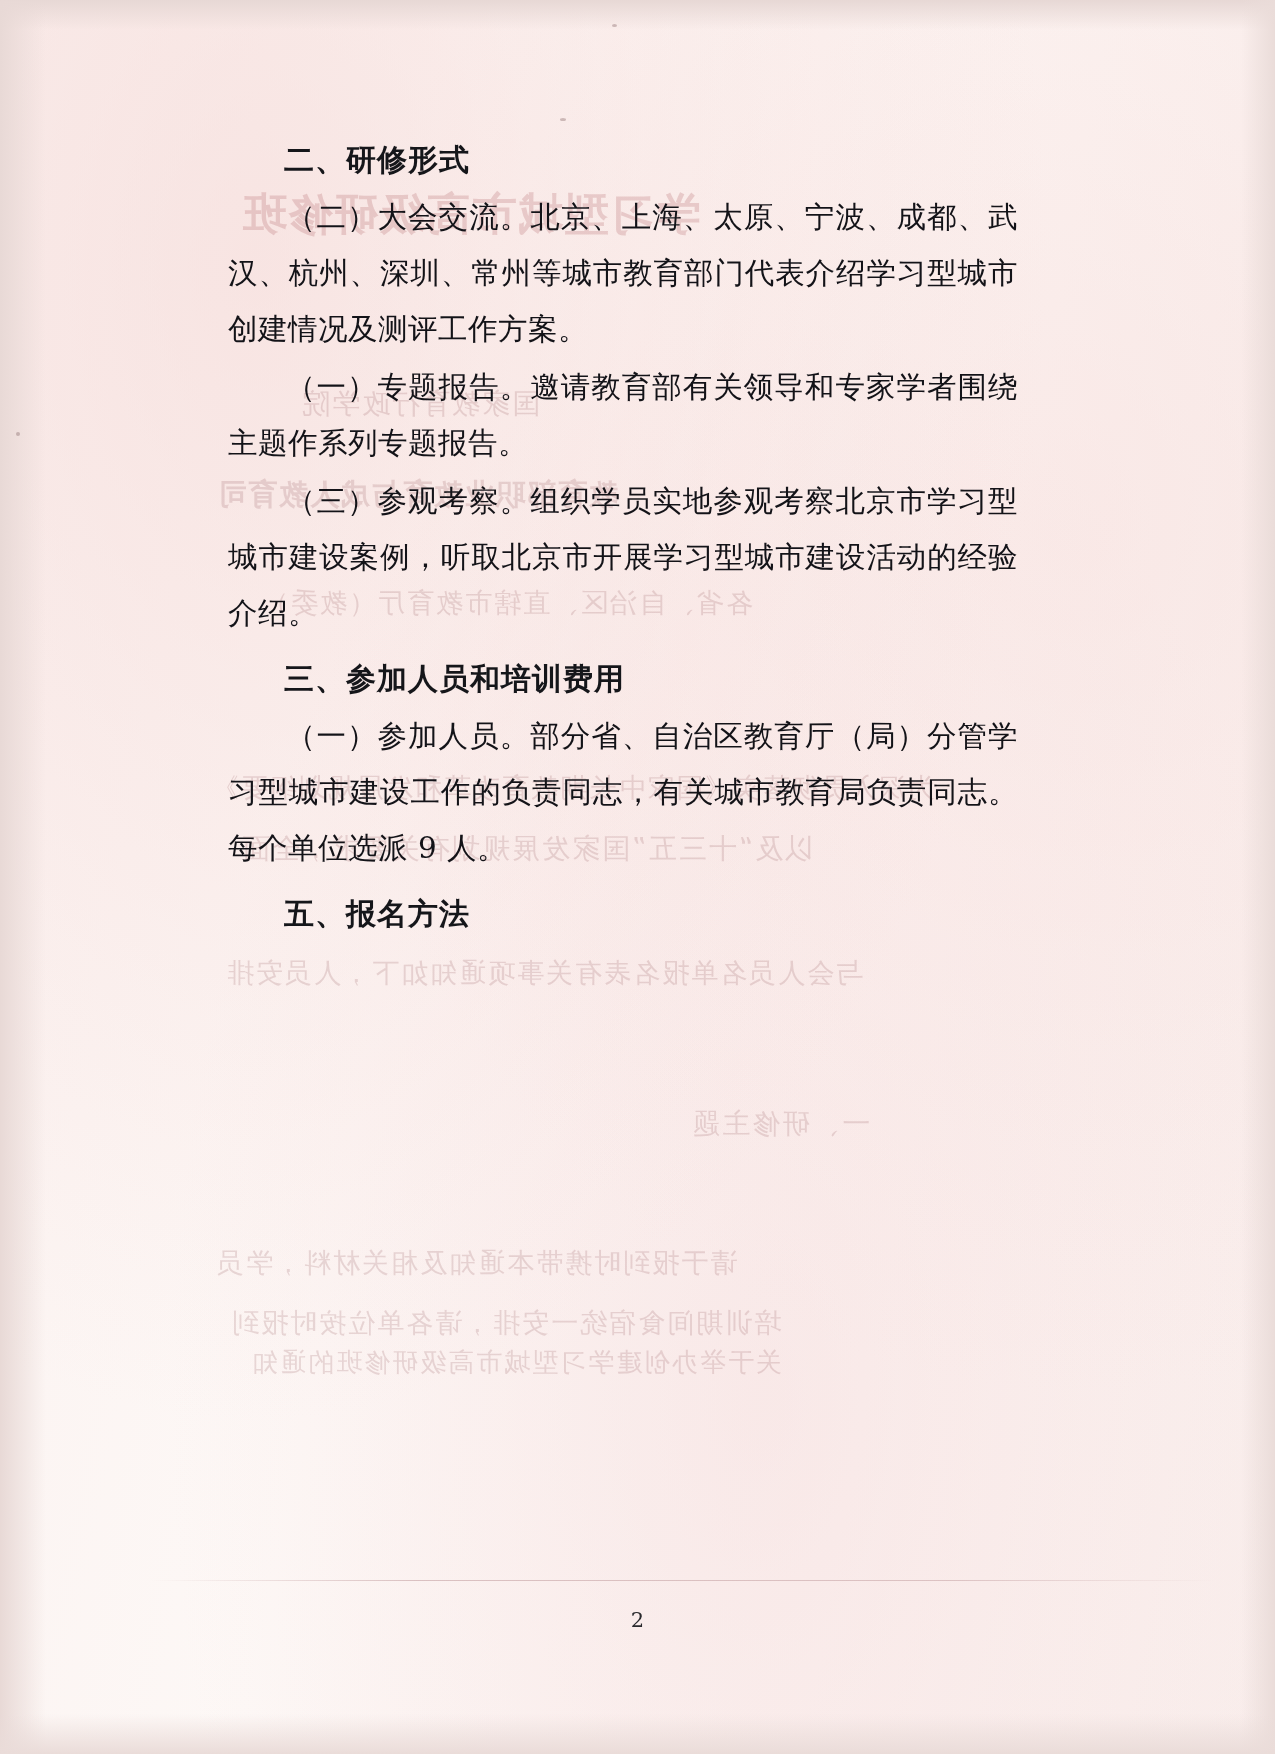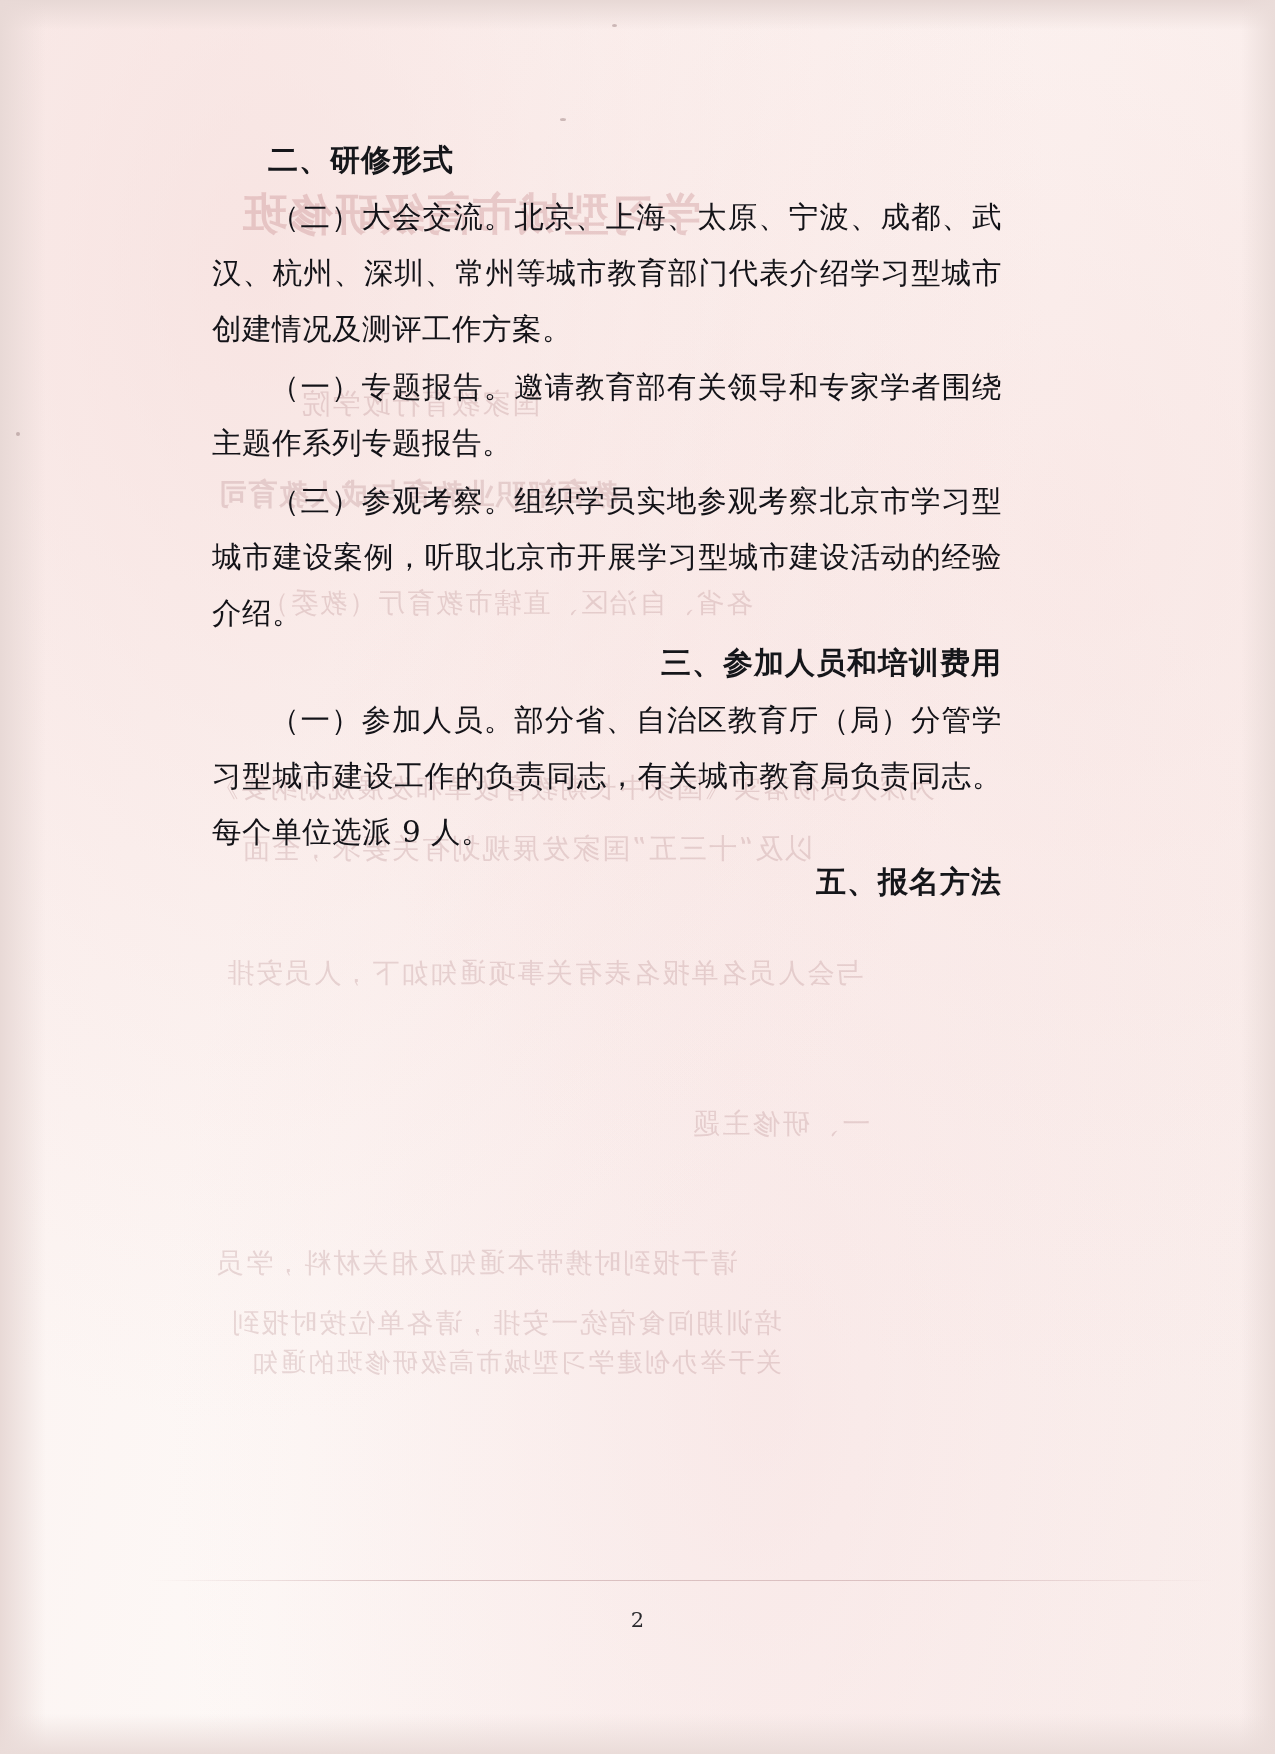--- a/index.html
+++ b/index.html
@@ -63,34 +63,34 @@
     pointer-events: none;
     user-select: none;
   }
   .bleed.big {
     font-size: 44px;
     font-weight: bold;
     color: rgba(170, 80, 85, 0.22);
   }
   .content {
     position: absolute;
-    left: 212px;
+    left: 228px;
     top: 140px;
     width: 790px;
   }
   .h2 {
     font-family: "DejaVu Sans", "Liberation Sans", sans-serif;
     font-weight: bold;
     font-size: 30px;
     color: #15161a;
     letter-spacing: 1px;
     margin: 0 0 8px 0;
     text-indent: 56px;
   }
-  .h2.tight { margin-top: 2px; text-align: right; }
+  .h2.tight { margin-top: 18px; }
   p.para {
     font-size: 29.5px;
     line-height: 56px;
     color: #131318;
     margin: 0 0 2px 0;
     text-indent: 58px;
     text-align: justify;
     text-justify: inter-ideograph;
     letter-spacing: 0.5px;
   }

